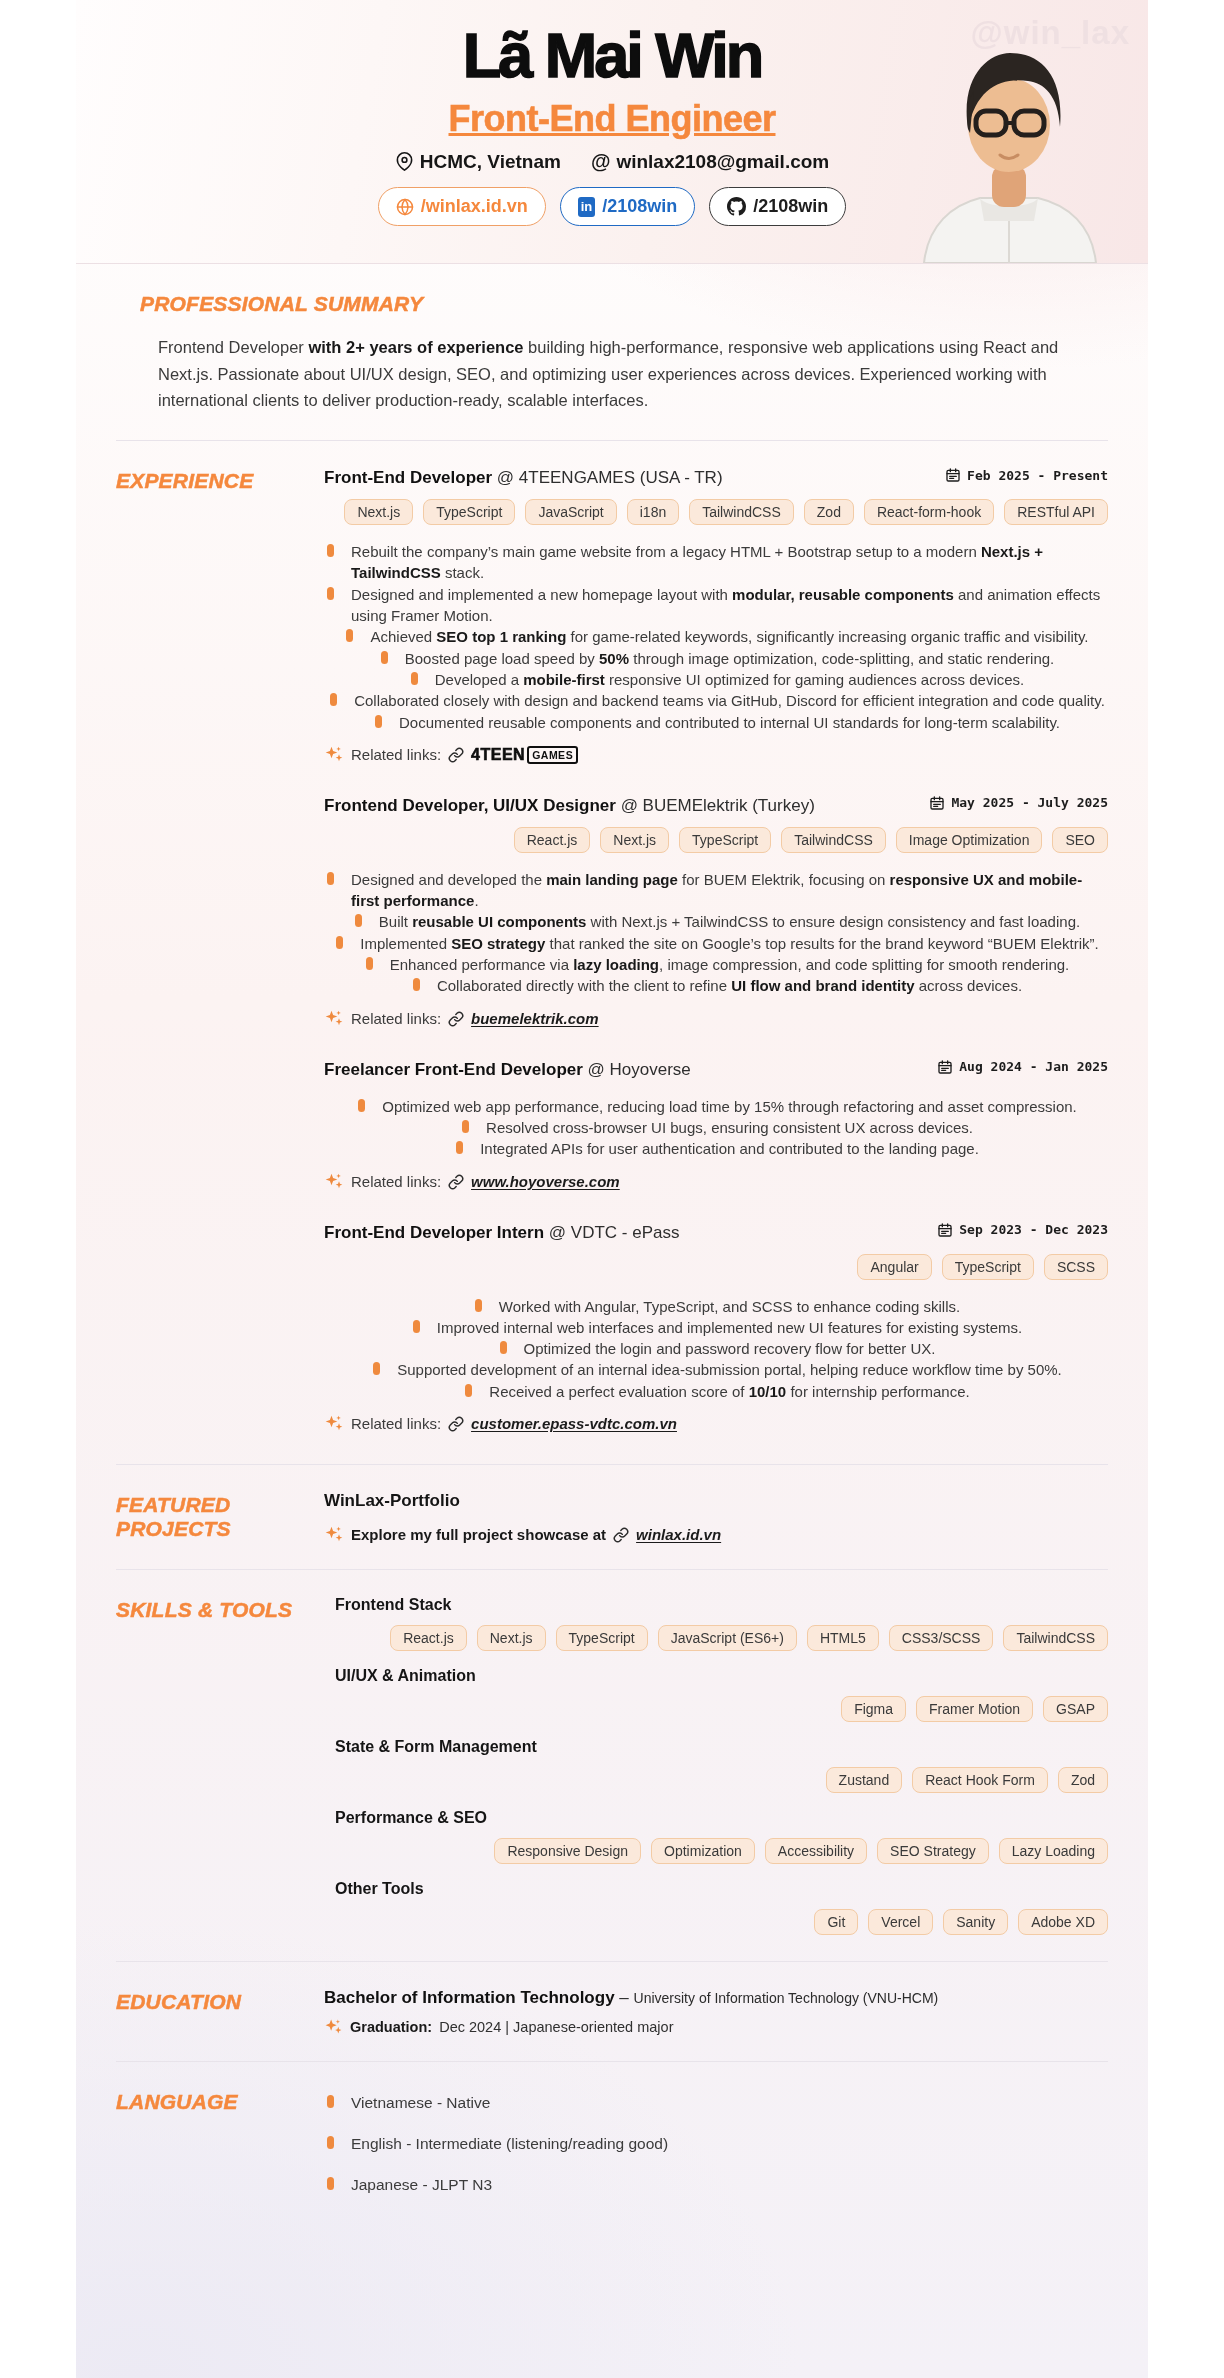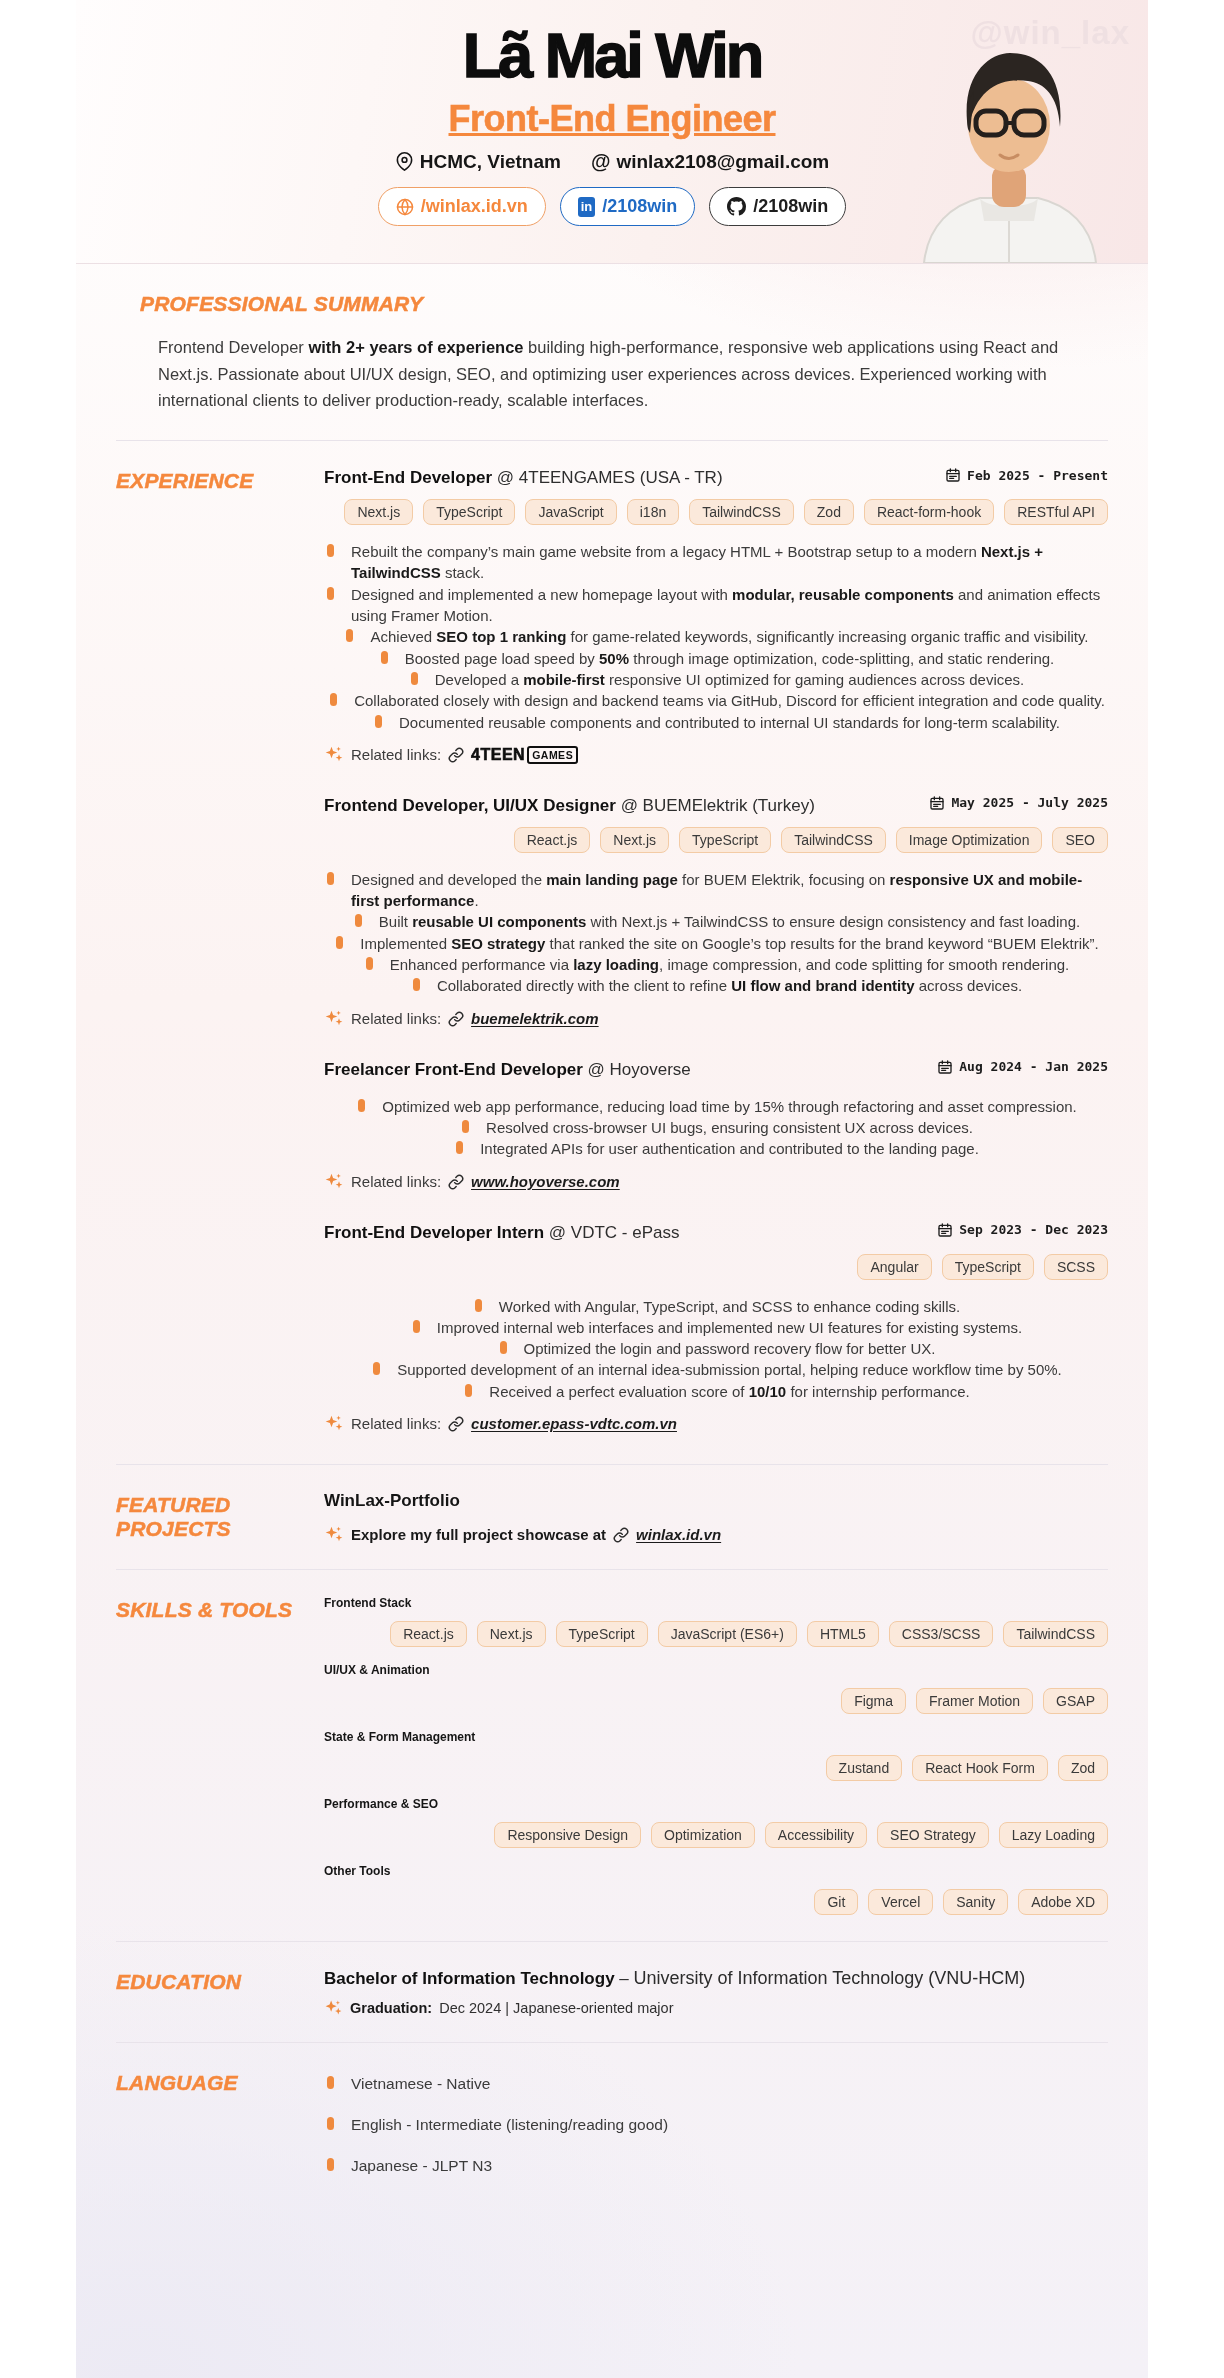--- a/index.html
+++ b/index.html
@@ -58,26 +58,26 @@
   .related{display:flex;align-items:center;gap:7px;margin-top:12px;font-size:15px;color:#3b3b3b;}
   .link-text{font-weight:700;font-style:italic;text-decoration:underline;text-underline-offset:2px;color:#1b1b1b;cursor:pointer;}
   .logo-4teen{display:inline-flex;align-items:center;gap:2px;cursor:pointer;}
   .logo-4teen b{font-size:16px;font-weight:900;letter-spacing:0.5px;color:#0f0f0f;-webkit-text-stroke:0.6px #0f0f0f;}
   .logo-badge{font-size:10.5px;font-weight:900;color:#0f0f0f;border:2px solid #0f0f0f;border-radius:3px;
     padding:0 3px;letter-spacing:0.5px;line-height:1.35;}
   
   .proj-name{font-size:17px;font-weight:800;color:#141414;}
   .proj-line{display:flex;align-items:center;gap:7px;margin-top:14px;font-size:15px;font-weight:700;color:#191919;}
   
-  .skill-title{font-size:12px;font-weight:800;color:#151515;margin:16px 0 10px;}
+  .skill-title{font-size:16px;font-weight:800;color:#151515;margin:16px 11px 10px;}
   .skill-title:first-child{margin-top:0;}
   
   .edu-line{font-size:17px;color:#2c2c2c;}
   .edu-line b{color:#101010;}
-  .edu-school{font-size:18px;}
+  .edu-school{font-size:14px;}
   .grad{display:flex;align-items:center;gap:7px;margin-top:10px;font-size:14.5px;color:#303030;}
   
   .lang-list{display:flex;flex-direction:column;gap:19px;padding-top:4px;}
   .lang-list .bullet{font-size:15.5px;}
   .icon{display:inline-flex;align-items:center;justify-content:center;flex-shrink:0;}
   svg{display:block;}
 </style>
 </head>
 <body>
 

